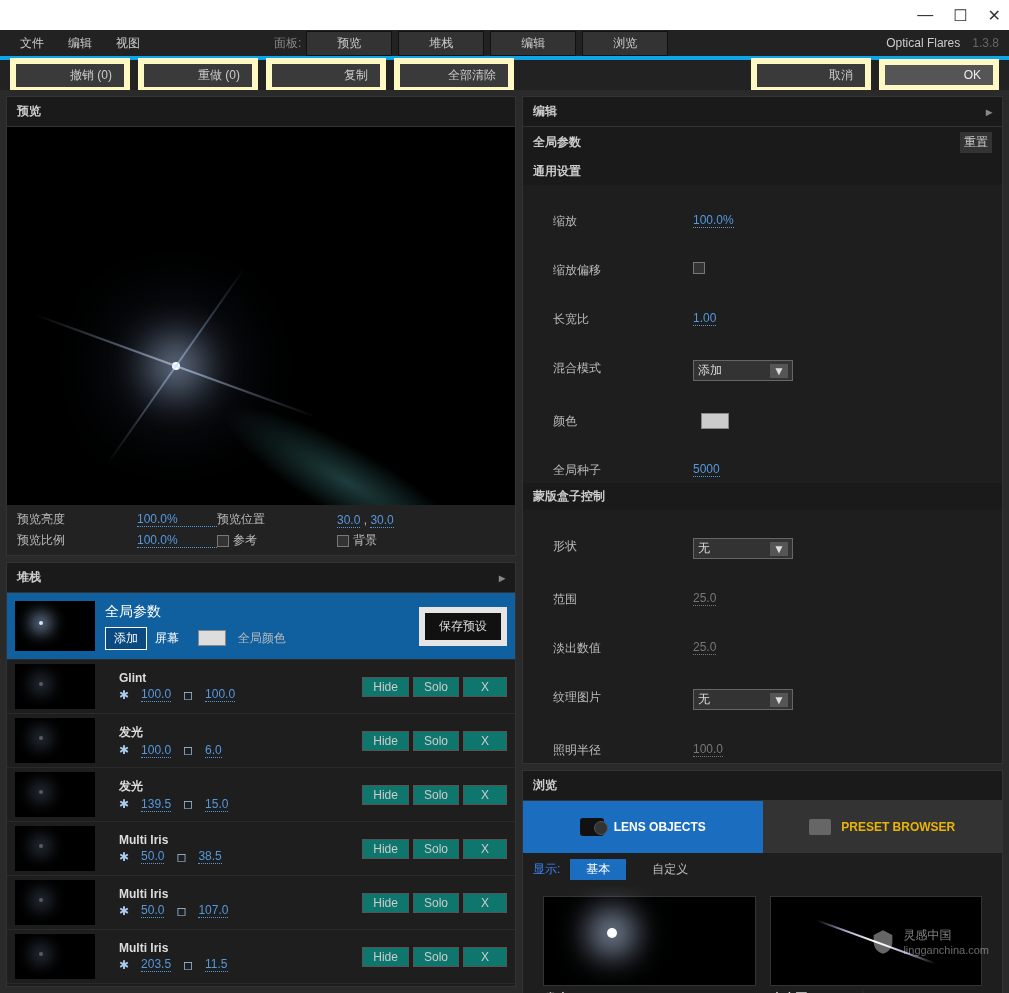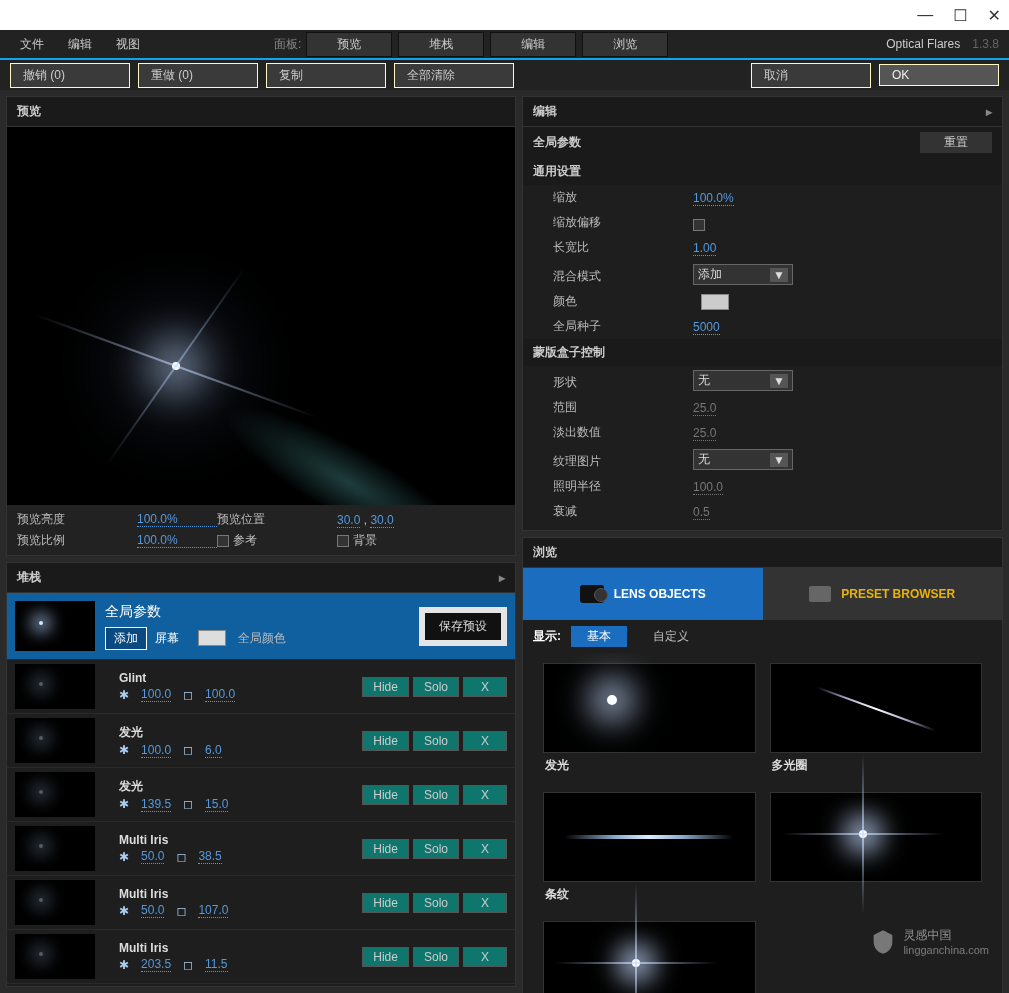--- a/index.html
+++ b/index.html
@@ -1,27 +1,27 @@
 <!DOCTYPE html>
 <html><head>
 <meta charset="utf-8">
 <style>
 * { margin: 0; padding: 0; box-sizing: border-box; font-family: "Microsoft YaHei", Arial, sans-serif; font-size: 12px; }
 body { background: #1a1a1a; color: #bbb; width: 1009px; height: 993px; overflow: hidden; }
 .window { display: flex; flex-direction: column; height: 100%; background: #2a2a2a; }
 .titlebar { height: 30px; background: #fff; display: flex; justify-content: flex-end; align-items: center; padding: 0 8px; gap: 20px; }
 .titlebar span { color: #333; font-size: 16px; cursor: default; }
-.menubar { height: 30px; background: #222; display: flex; align-items: center; padding: 0 10px; gap: 4px; border-bottom: 2px solid #0ea5e9; }
+.menubar { height: 30px; background: #222; display: flex; align-items: center; padding: 0 10px; gap: 4px; border-bottom: 4px solid #0ea5e9; }
 .menubar .mi { padding: 4px 10px; color: #ccc; cursor: pointer; }
 .menubar .label { color: #888; margin-left: 120px; }
 .menubar .tab { padding: 3px 30px; background: #333; border: 1px solid #111; color: #ccc; cursor: pointer; margin: 0 1px; }
 .menubar .app { margin-left: auto; color: #ccc; }
 .menubar .ver { color: #666; margin-left: 8px; }
 .toolbar { height: 30px; background: #222; display: flex; align-items: center; padding: 4px 10px; gap: 8px; }
-.btn { background: #3a3a3a; border: 1px solid #fef9c3; color: #ccc; padding: 3px 12px; cursor: pointer; text-align: left; min-width: 120px; }
+.btn { background: #3a3a3a; border: 6px solid #fef9c3; color: #ccc; padding: 3px 12px; cursor: pointer; text-align: right; min-width: 120px; }
 .btn-ok { background: #555; color: #eee; }
 .toolbar .spacer { flex: 1; }
 .main { flex: 1; display: flex; gap: 6px; padding: 6px; background: #2a2a2a; overflow: hidden; }
 .col-l { width: 510px; display: flex; flex-direction: column; gap: 6px; }
 .col-r { flex: 1; display: flex; flex-direction: column; gap: 6px; }
 .panel { background: #1e1e1e; border: 1px solid #333; display: flex; flex-direction: column; }
 .panel-h { background: #1a1a1a; padding: 6px 10px; color: #ccc; font-weight: bold; border-bottom: 1px solid #333; display: flex; align-items: center; }
 .panel-h .arrow { margin-left: auto; color: #888; }
 .preview { flex: 0 0 460px; }
 .preview-canvas { flex: 1; background: #000; position: relative; overflow: hidden; }
@@ -46,37 +46,37 @@
 .btn-dark { background:#111; border:6px solid #e5e5e5; color:#ddd; padding:5px 14px; cursor:pointer; }
 .layer { display:flex; align-items:center; padding:4px 8px; gap:24px; border-top:1px solid #2a2a2a; }
 .layer-info { flex:0 0 180px; }
 .layer-name { color:#ddd; font-weight:bold; }
 .layer-vals { display:flex; gap:12px; margin-top:2px; align-items:center; }
 .layer-vals .ico { color:#aaccee; }
 .layer-btns { margin-left:auto; display:flex; gap:4px; }
 .lbtn { background:#0f766e; border:1px solid #555; color:#ccc; padding:2px 10px; cursor:pointer; min-width:44px; text-align:center; }
 .sect { background:#1a1a1a; padding:5px 10px; color:#ccc; font-weight:bold; }
 .sect.top { display:flex; align-items:center; }
-.sect .reset { margin-left:auto; background:#333; padding:2px 24px; cursor:pointer; font-weight:normal; }
-.prop { display:flex; align-items:flex-end; padding:4px 10px 4px 30px; }
+.sect .reset { margin-left:auto; background:#333; padding:2px 4px; cursor:pointer; font-weight:normal; }
+.prop { display:flex; align-items:flex-start; padding:4px 10px 4px 30px;margin-top:24px; }
 .prop .pl { width:140px; color:#bbb; }
 .prop .pv { color:#5599dd; border-bottom:1px dotted #5599dd; cursor:pointer; }
 .prop .pv.dis { color:#777; border-bottom:1px dotted #777; }
 .sel { background:#333; border:1px solid #666; color:#ddd; padding:1px 4px; width:100px; display:inline-flex; align-items:center; }
 .sel .ar { margin-left:auto; background:#555; padding:0 3px; }
 .edit-body { flex:1; overflow-y:auto; }
 .browser { flex:1; }
 .btabs { display:flex; height:52px; }
 .btab { flex:1; display:flex; align-items:center; justify-content:center; gap:10px; cursor:pointer; background:#333; color:#eab308; font-weight:bold; }
 .btab.active { background:#1b6dbf; color:#fff; }
 .lens-ico { width:24px; height:18px; background:#111; border-radius:3px; position:relative; }
 .lens-ico::after { content:""; position:absolute; right:-4px; top:3px; width:12px; height:12px; border-radius:50%; background:#333; border:1px solid #555; }
 .folder-ico { width:22px; height:16px; background:#666; border-radius:2px; }
 .filter { padding:6px 10px; display:flex; gap:10px; align-items:center; }
-.filter .fl { color:#ffffff;font-weight:bold; }
+.filter .fl { color:#3b82f6; }
 .filter .ft { padding:2px 16px; cursor:pointer; }
 .filter .ft.active { background:#1b6dbf; color:#fff; }
 .grid { display:grid; grid-template-columns:1fr 1fr; gap:14px; padding:10px 20px; overflow-y:auto; flex:1; }
 .gcard { }
 .gthumb { width:100%; height:90px; background:#000; position:relative; border:1px solid #333; }
 .gthumb .glow { position:absolute; left:30%; top:35%; width:10px; height:10px; background:#fff; border-radius:50%; box-shadow:0 0 30px 18px rgba(200,220,255,0.6); }
 .gthumb .iris { position:absolute; left:20%; top:25%; width:60%; height:50%; }
 .gthumb .iris::before { content:""; position:absolute; width:100%; height:2px; top:50%; background:linear-gradient(90deg,transparent,#aac,#fff,#aac,transparent); transform:rotate(20deg); }
 .gthumb .poly { position:absolute; left:45%; top:50%; width:30px; height:30px; background:#8899bb; clip-path:polygon(50% 0,90% 25%,90% 75%,50% 100%,10% 75%,10% 25%); }
 .gthumb .streak2 { position:absolute; left:10%; top:48%; width:80%; height:4px; background:linear-gradient(90deg,transparent,#8ac 30%,#def 50%,#8ac 70%,transparent); }
@@ -345,24 +345,20 @@
               <span class="pl">纹理图片</span>
               <span class="sel">
                 <span>无</span>
                 <span class="ar">▼</span>
               </span>
             </div>
           <div class="prop">
               <span class="pl">照明半径</span>
               <span class="pv dis">100.0</span>
             </div>
-          <div class="prop">
-              <span class="pl">衰减</span>
-              <span class="pv dis">0.5</span>
-            </div>
         </div>
       </div>
 
       <div class="panel browser">
         <div class="panel-h">
             <span>浏览</span>
           </div>
         <div class="btabs">
           <div class="btab active">
               <span class="lens-ico"></span>

